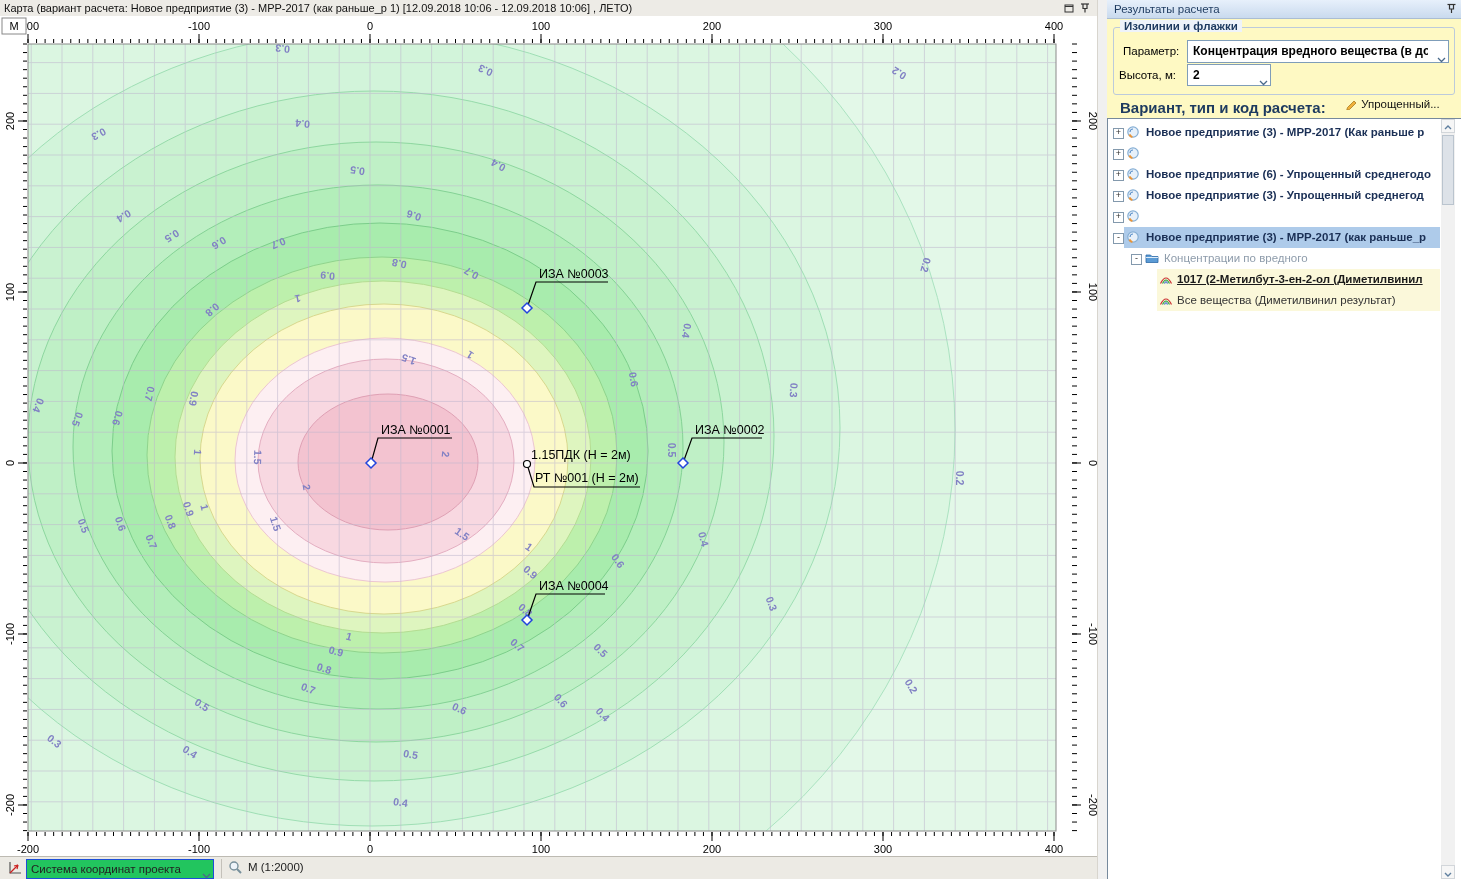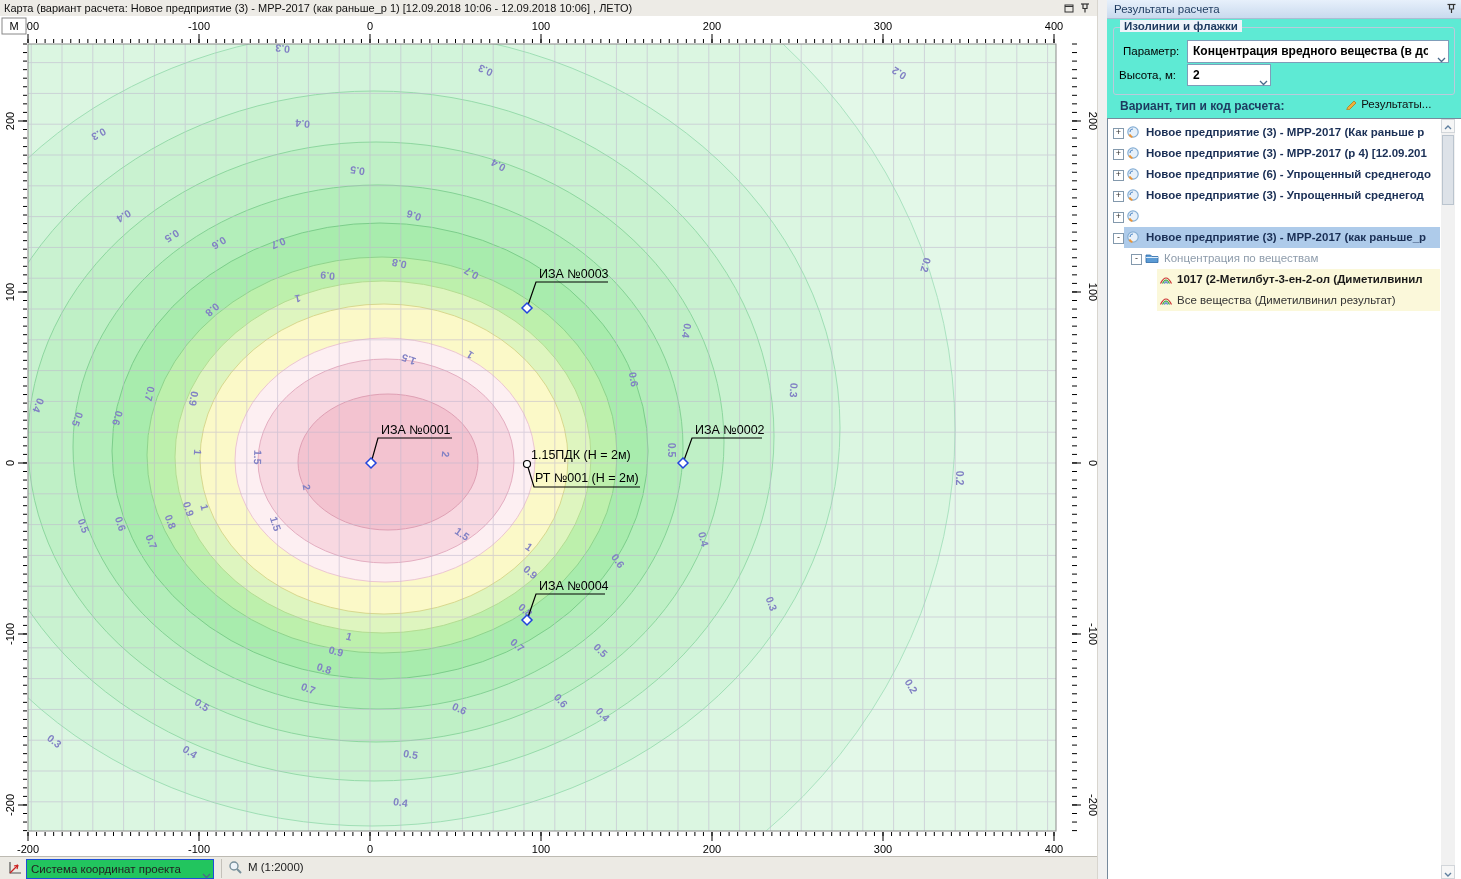--- a/index.html
+++ b/index.html
@@ -21,51 +21,51 @@
     border:1px solid #1d4ed8;font-size:11.5px;line-height:18px;}
   #coord-combo .val{position:absolute;left:4px;top:0;width:160px;overflow:hidden;white-space:nowrap;}
   .chev{position:absolute;right:2px;top:6px;width:9px;height:6px;}
   #status-divider{position:absolute;left:221px;top:2px;width:1px;height:19px;background:#c4c1ba;}
   #zoom-icon{position:absolute;left:228px;top:3px;width:15px;height:15px;}
   #scale-text{position:absolute;left:248px;top:4px;}
   
   #splitter{position:absolute;left:1097px;top:0;width:10px;height:879px;background:#f0f0f0;
     border-left:1px solid #d8d5ce;}
   
-  #right-panel{position:absolute;left:1107px;top:0;width:354px;height:879px;background:#5eead4;}
+  #right-panel{position:absolute;left:1107px;top:0;width:354px;height:879px;background:#fef9c3;}
   #panel-header{position:absolute;left:0;top:0;width:354px;height:18px;
     background:linear-gradient(#e7f0fb,#c9daee);border-bottom:1px solid #aabdd3;
     font-size:11.5px;color:#1d3a5f;line-height:18px;}
   #panel-header .t{position:absolute;left:7px;top:0;}
   #panel-pin-btn{position:absolute;left:338px;top:2px;width:13px;height:13px;cursor:pointer;}
   #iso-group{position:absolute;left:6px;top:27px;width:340px;height:66px;
     border:1px solid #bccadb;border-radius:3px;}
   #iso-group-title{position:absolute;left:13px;top:20px;background:#eef3fa;padding:0 4px;
     font-size:11.5px;font-weight:bold;color:#1d3a5f;}
   .form-label{position:absolute;font-size:11.5px;color:#000;}
   #param-label{left:16px;top:45px;} #height-label{left:12px;top:69px;}
   .combo{position:absolute;background:#fff;border:1px solid #7f9db9;font-size:12px;font-weight:bold;color:#000;}
   #param-combo{left:80px;top:40px;width:260px;height:21px;line-height:21px;}
   #param-combo .val{position:absolute;left:5px;top:0;width:235px;overflow:hidden;white-space:nowrap;}
   #height-combo{left:80px;top:64px;width:82px;height:20px;line-height:20px;}
   #height-combo .val{position:absolute;left:5px;top:0;}
-  #variant-label{position:absolute;left:13px;top:99px;font-size:12px;font-weight:bold;color:#1d3a5f;}
+  #variant-label{position:absolute;left:13px;top:99px;font-size:15px;font-weight:bold;color:#1d3a5f;}
   #settings-btn{position:absolute;left:238px;top:97px;height:16px;cursor:pointer;font-size:11.5px;color:#111;}
   #settings-btn .ic{display:inline-block;width:13px;height:13px;vertical-align:-2px;}
   
   #tree{position:absolute;left:0;top:118px;width:354px;height:761px;background:#fff;
     border-top:1px solid #76899c;border-left:1px solid #76899c;overflow:hidden;}
   .trow{position:absolute;left:0;width:332px;height:21px;font-size:11.5px;line-height:21px;white-space:nowrap;}
   .trow .exp{position:absolute;top:6px;width:9px;height:9px;background:#fff;border:1px solid #8399ad;
     font-size:9px;line-height:7px;text-align:center;color:#333;cursor:pointer;}
   .trow .ticon{position:absolute;top:3px;width:14px;height:14px;}
   .trow .tlabel{position:absolute;top:0;overflow:hidden;white-space:nowrap;}
   .trow.root .tlabel{font-weight:bold;color:#1a2f55;}
   .trow.dim .tlabel{color:#8e9cab;}
-  .trow.leaf-bold .tlabel{font-weight:bold;color:#1a1a1a;}
+  .trow.leaf-bold .tlabel{font-weight:bold;color:#1a1a1a;text-decoration:underline;}
   .trow.leaf .tlabel{color:#333;}
   .rowbg{position:absolute;top:0;height:21px;}
   #tree-scrollbar{position:absolute;left:333px;top:0;width:14px;height:761px;background:#f1f1f1;}
   .sb-btn{position:absolute;left:0;width:14px;height:14px;background:#f6f6f6;border:1px solid #d2d6da;
     box-sizing:border-box;cursor:pointer;}
   #sb-up{top:0;} #sb-down{top:746px;}
   #sb-thumb{position:absolute;left:1px;top:16px;width:12px;height:70px;background:#dde2e8;
     border:1px solid #bac4ce;box-sizing:border-box;cursor:pointer;}
   svg text{font-family:"Liberation Sans",sans-serif;}
 </style>
@@ -819,42 +819,41 @@
       </span>
     </div>
 
     <div id="variant-label">Вариант, тип и код расчета:</div>
     <div id="settings-btn">
       <span class="ic">
         <svg width="13" height="13">
           <path d="M2.5 10.5 L9 4 l2 2 -6.5 6.5 -2.8 .8z" fill="#f0b03a" stroke="#a87c20" stroke-width="0.8"></path>
         </svg>
       </span>
-      <span>Результаты...</span>
+      <span>Упрощенный...</span>
     </div>
 
     <div id="tree">
       <div id="tree-rows">
           <div class="trow root" style="top: 3px;">
             <span class="exp" style="left: 5px;">+</span>
             <span class="ticon" style="left: 18px;"><svg width="14" height="14">
                 <circle cx="7" cy="7" r="5.2" fill="#e6f0fa" stroke="#85aed4" stroke-width="1.2"></circle>
                 <path d="M4 7 a3 3 0 0 1 3-3" fill="none" stroke="#5b8fc9" stroke-width="1.2"></path>
                 <path d="M3.4 9.5 a4.5 4.5 0 0 0 3 2.6" fill="none" stroke="#e8953a" stroke-width="2"></path>
               </svg></span>
             <span class="tlabel" style="left: 38px; right: 0px;">Новое предприятие (3) - МРР-2017 (Как раньше р</span>
           </div>
           <div class="trow root" style="top: 24px;">
             <span class="exp" style="left: 5px;">+</span>
             <span class="ticon" style="left: 18px;"><svg width="14" height="14">
                 <circle cx="7" cy="7" r="5.2" fill="#e6f0fa" stroke="#85aed4" stroke-width="1.2"></circle>
                 <path d="M4 7 a3 3 0 0 1 3-3" fill="none" stroke="#5b8fc9" stroke-width="1.2"></path>
                 <path d="M3.4 9.5 a4.5 4.5 0 0 0 3 2.6" fill="none" stroke="#e8953a" stroke-width="2"></path>
               </svg></span>
-            <span class="tlabel" style="left: 38px; right: 0px;">Новое предприятие (3) - МРР-2017 (р 4) [12.09.201</span>
           </div>
           <div class="trow root" style="top: 45px;">
             <span class="exp" style="left: 5px;">+</span>
             <span class="ticon" style="left: 18px;"><svg width="14" height="14">
                 <circle cx="7" cy="7" r="5.2" fill="#e6f0fa" stroke="#85aed4" stroke-width="1.2"></circle>
                 <path d="M4 7 a3 3 0 0 1 3-3" fill="none" stroke="#5b8fc9" stroke-width="1.2"></path>
                 <path d="M3.4 9.5 a4.5 4.5 0 0 0 3 2.6" fill="none" stroke="#e8953a" stroke-width="2"></path>
               </svg></span>
             <span class="tlabel" style="left: 38px; right: 0px;">Новое предприятие (6) - Упрощенный среднегодо</span>
           </div>
@@ -884,21 +883,21 @@
                 <path d="M3.4 9.5 a4.5 4.5 0 0 0 3 2.6" fill="none" stroke="#e8953a" stroke-width="2"></path>
               </svg></span>
             <span class="tlabel" style="left: 38px; right: 0px;">Новое предприятие (3) -  МРР-2017 (как раньше_р</span>
           </div>
           <div class="trow dim" style="top: 129px;">
             <span class="exp" style="left: 23px;">-</span>
             <span class="ticon" style="left: 37px;"><svg width="14" height="14">
                 <path d="M1 4 h4.5 l1.5 1.5 H13 V11.5 H1 z" fill="#5b9bd5" stroke="#2f6ba8" stroke-width="0.8"></path>
                 <line x1="1" y1="6.5" x2="13" y2="6.5" stroke="#fff" stroke-width="0.8"></line>
               </svg></span>
-            <span class="tlabel" style="left: 56px; right: 0px;">Концентрация по веществам</span>
+            <span class="tlabel" style="left: 56px; right: 0px;">Концентрации по вредного</span>
           </div>
           <div class="trow leaf-bold" style="top: 150px;">
             <div class="rowbg" style="left: 49px; right: 0px; background: rgb(251, 248, 218);"></div>
             <span class="ticon" style="left: 51px;"><svg width="14" height="14">
                 <path d="M1.5 11.5 Q7 0.5 12.5 11.5" fill="none" stroke="#cc3333" stroke-width="1.2"></path>
                 <path d="M3.5 11.5 Q7 4.5 10.5 11.5" fill="none" stroke="#33a344" stroke-width="1.2"></path>
                 <path d="M5.5 11.5 Q7 8 8.5 11.5" fill="none" stroke="#3366cc" stroke-width="1.2"></path>
               </svg></span>
             <span class="tlabel" style="left: 69px; right: 0px;">1017 (2-Метилбут-3-ен-2-ол (Диметилвинил</span>
           </div>

